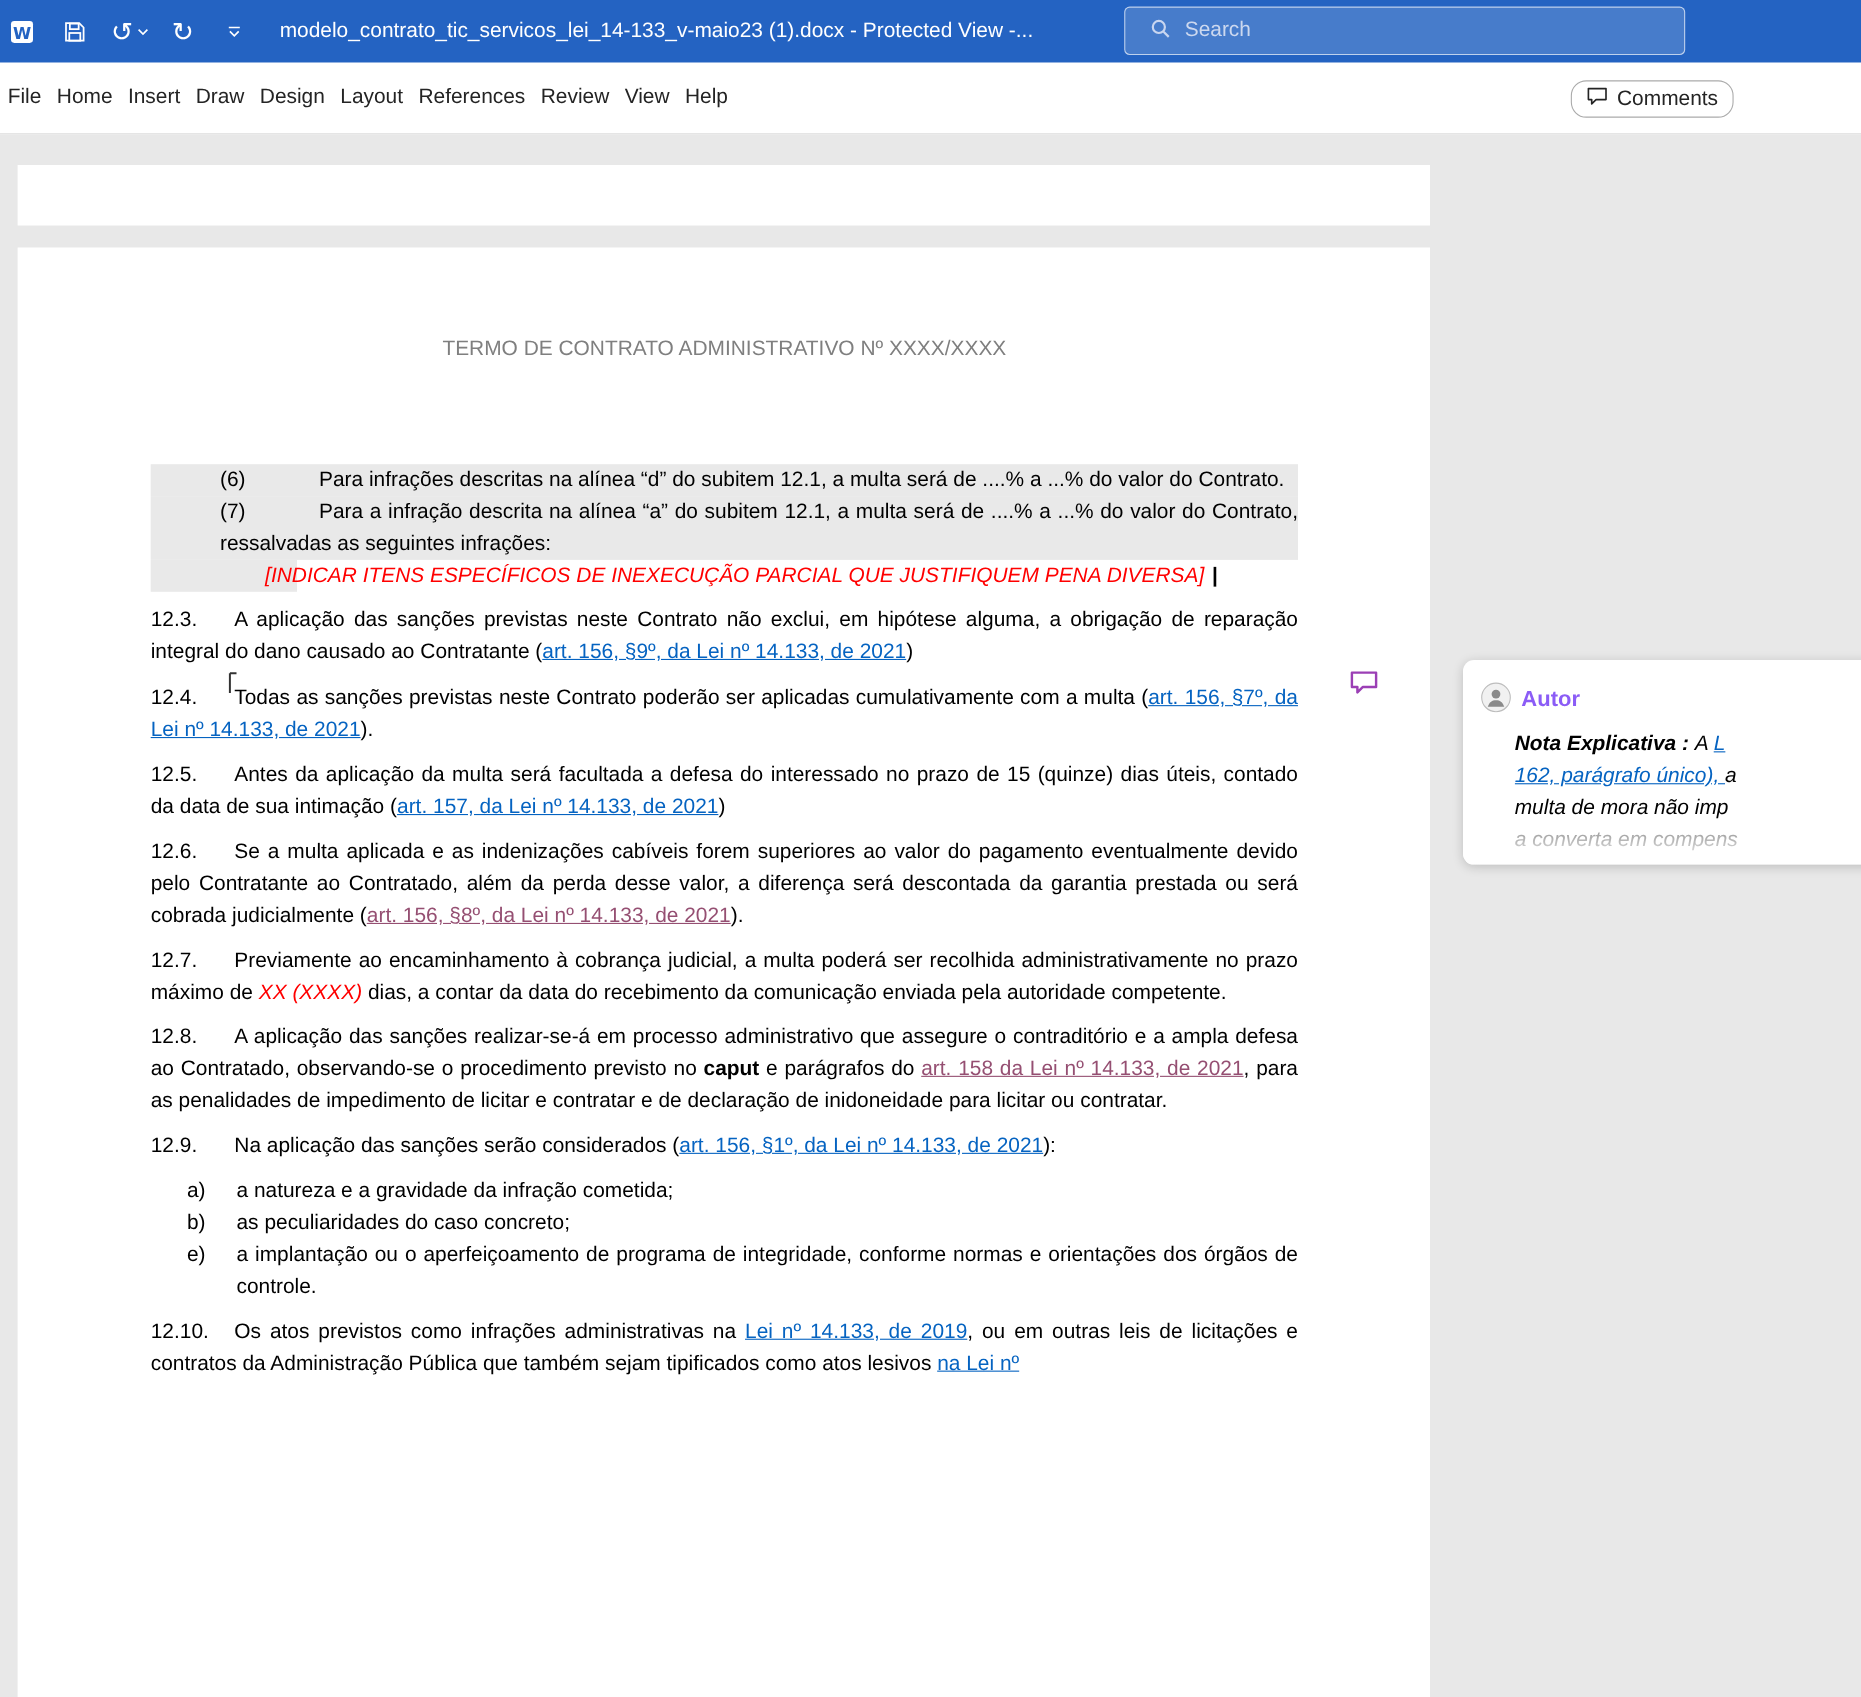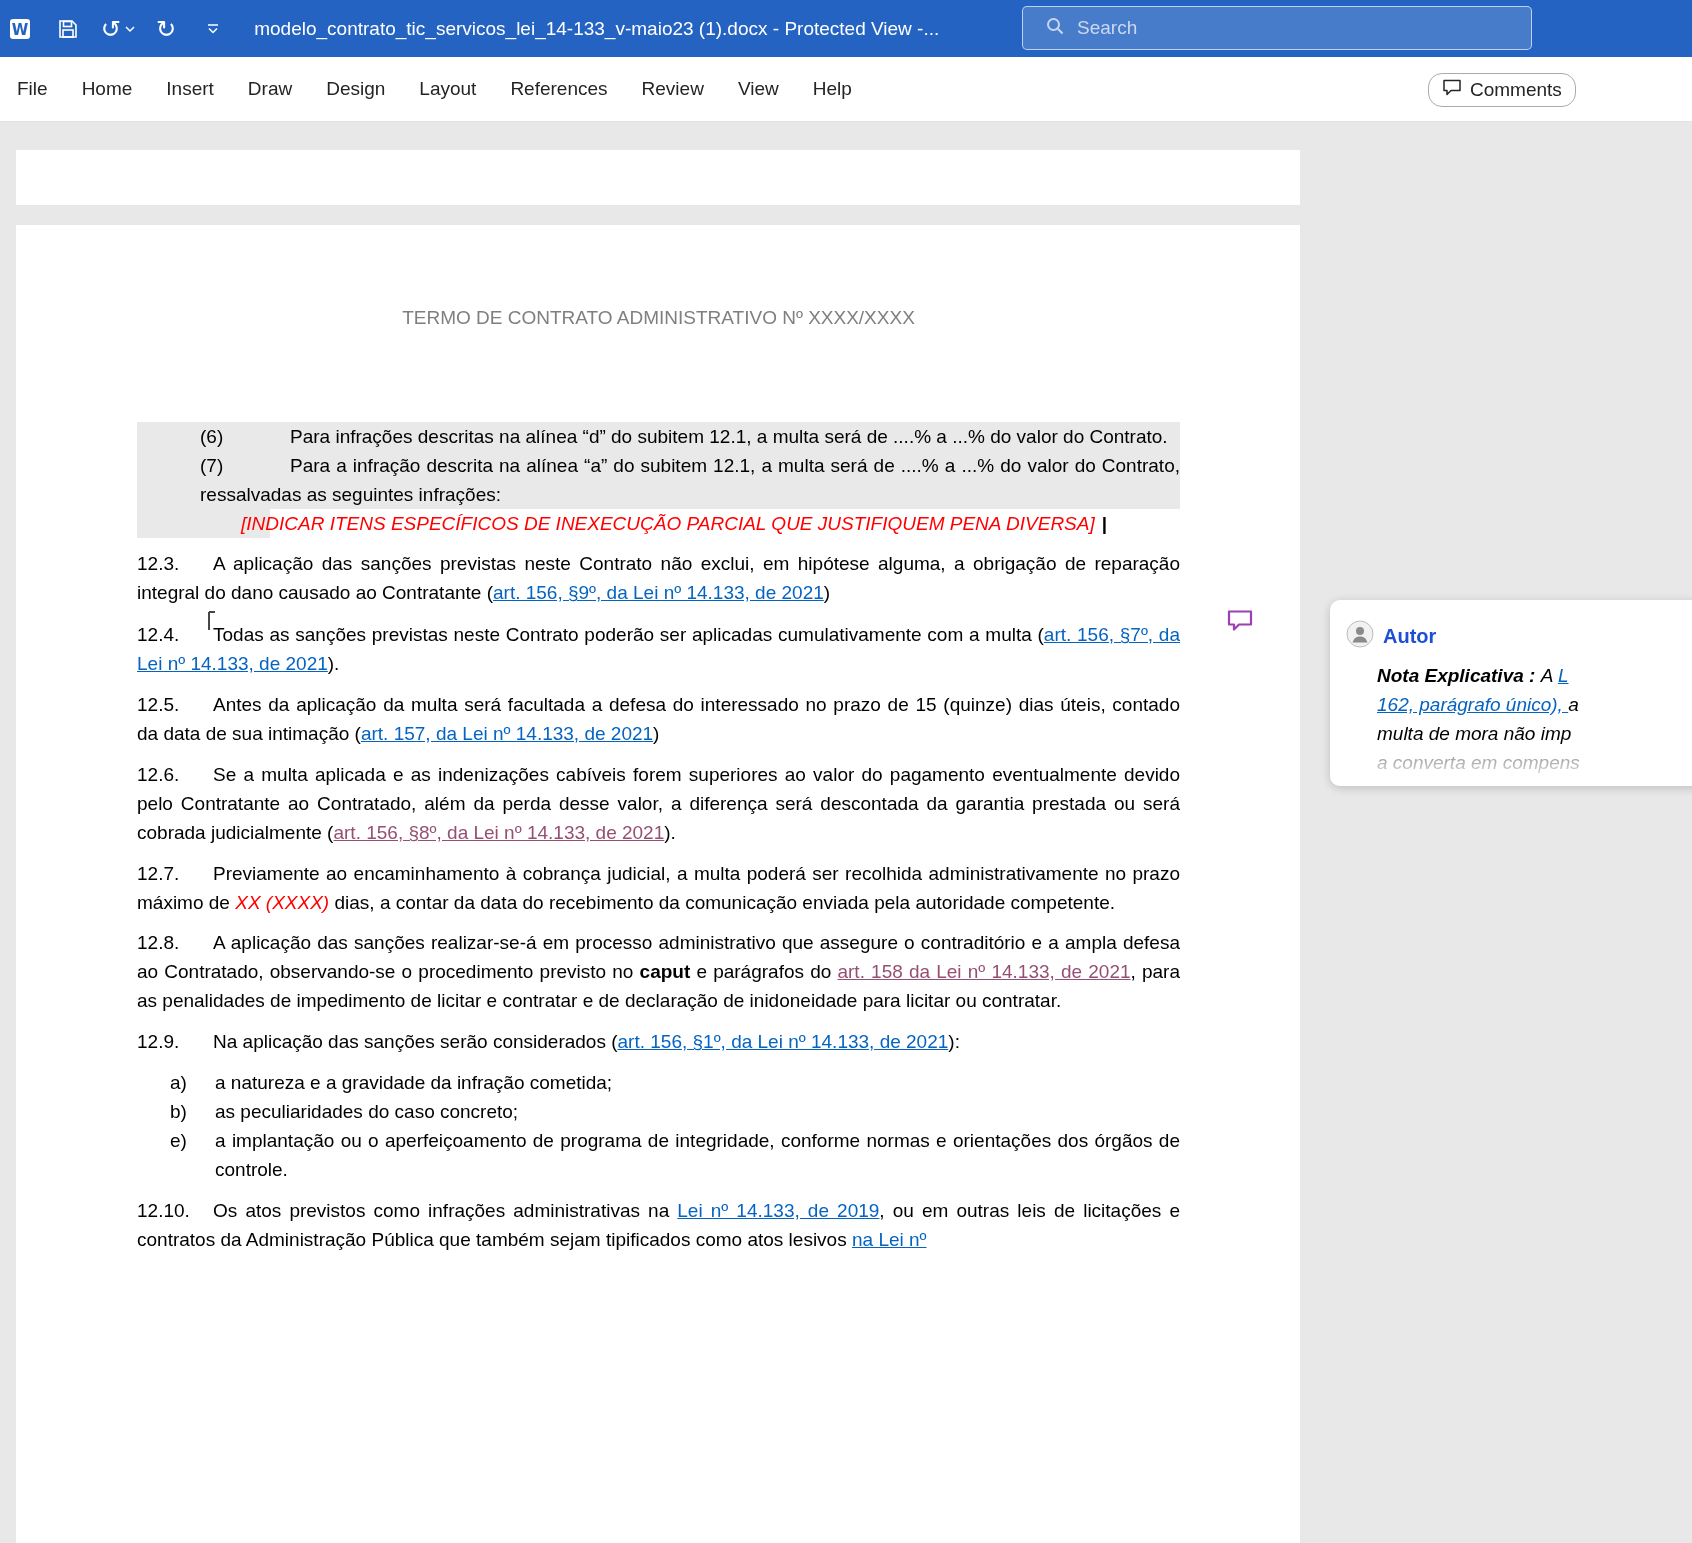--- a/index.html
+++ b/index.html
@@ -18,21 +18,21 @@
   .searchbox { position:absolute; left:1022px; top:6px; width:510px; height:44px;
     background:rgba(255,255,255,0.16); border:1px solid rgba(255,255,255,0.65);
     border-radius:5px; display:flex; align-items:center; padding-left:22px; }
   .searchbox input { background:transparent; border:none; outline:none; color:#fff;
     font-size:19px; margin-left:12px; width:420px; font-family:"Liberation Sans",sans-serif; }
   .searchbox input::placeholder { color:#ccd8ef; }
 
   
   .ribbon { position:absolute; top:57px; left:0; width:1692px; height:65px;
     background:#fff; display:flex; align-items:center; border-bottom:1px solid #e3e3e3; }
-  .tab { font-size:19px; color:#242424; padding:0 17px; white-space:nowrap; }
+  .tab { font-size:19px; color:#242424; padding:0 7px; white-space:nowrap; }
   .comments-btn { position:absolute; left:1428px; top:16px; height:34px;
     display:flex; align-items:center; gap:8px; padding:0 13px;
     border:1px solid #ababab; border-radius:14px; background:#fff;
     font-size:19px; color:#242424; }
 
   
   .canvas { position:absolute; top:122px; left:0; width:1692px; height:1421px;
     background:#e8e8e8; overflow:hidden; }
   .page-prev { position:absolute; left:16px; top:28px; width:1284px; height:55px; background:#fff; }
   .page { position:absolute; left:16px; top:103px; width:1284px; height:1360px;
@@ -57,21 +57,21 @@
 
   .comment-indicator { position:absolute; left:1226px; top:486px; cursor:pointer; }
 
   
   .comment-card { position:absolute; left:1330px; top:478px; width:400px; height:186px;
     background:#fff; border-radius:10px; box-shadow:0 2px 10px rgba(0,0,0,0.18);
     padding:20px 16px 0 16px; overflow:hidden; }
   .comment-card::after { content:""; position:absolute; left:0; right:0; bottom:0;
     height:36px; background:linear-gradient(rgba(255,255,255,0), #fff); }
   .card-header { display:flex; align-items:center; gap:9px; }
-  .card-author { font-size:20px; font-weight:700; color:#1d4ed8; }
+  .card-author { font-size:20px; font-weight:700; color:#8b5cf6; }
   .card-body { margin-left:31px; margin-top:9px; font-size:19px; line-height:29px;
     font-style:italic; color:#000; }
   .card-line { white-space:nowrap; overflow:hidden; }
   .note-label { font-weight:700; }
   .note-link { color:#0563c1; text-decoration:underline; cursor:pointer; }
   .faded { color:#8a8a8a; }
 </style>
 </head>
 <body>
 

